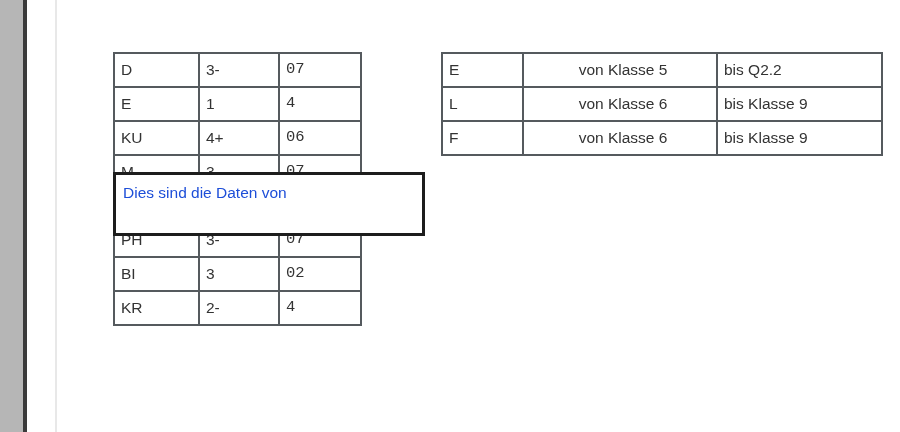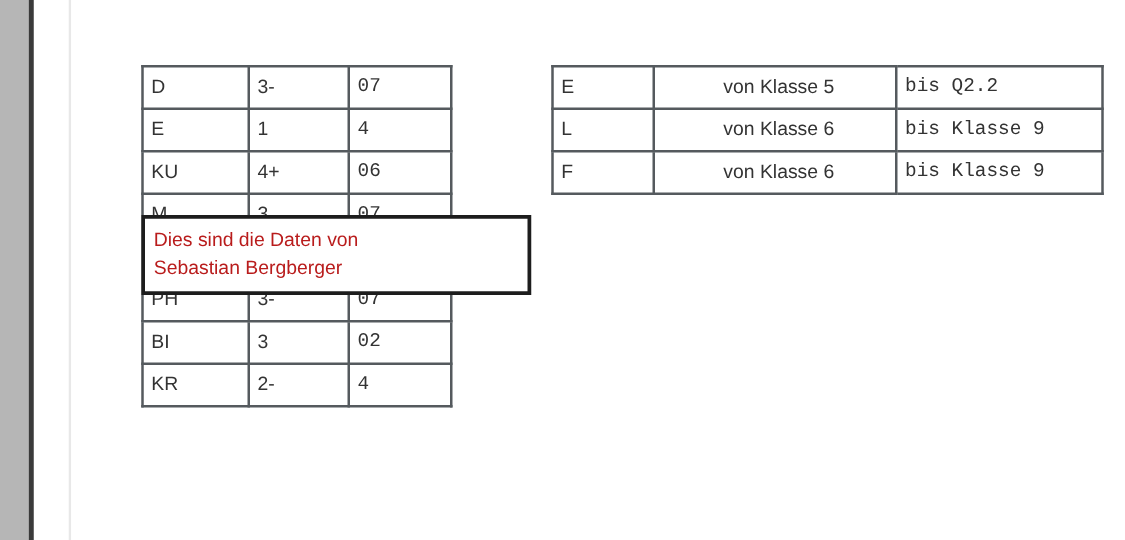--- a/index.html
+++ b/index.html
@@ -63,39 +63,39 @@
   
   #subjects-table { left: 113px; top: 52px; width: 223px; }
   #subjects-table .c-subject { width: 77px; }
   #subjects-table .c-grade   { width: 72px; }
   #subjects-table .c-points  { width: 74px; font-family: Liberation Mono, monospace; }
 
   
   #languages-table { left: 441px; top: 52px; width: 416px; }
   #languages-table .c-lang { width: 73px; }
   #languages-table .c-from { width: 186px; text-align: center; }
-  #languages-table .c-to   { width: 157px; font-family: Liberation Mono, monospace; }
+  #languages-table .c-to   { width: 157px; }
 
   
   .tooltip-box {
     position: absolute;
     left: 113px;
     top: 172px;
     width: 312px;
     height: 64px;
     background: #ffffff;
     border: 3px solid #1d1d1d;
     box-sizing: border-box;
     padding: 7px 0 0 7px;
   }
   .tooltip-line {
     display: block;
     font-size: 15.5px;
     line-height: 22px;
-    color: #b91c1c;
+    color: #1d4ed8;
     white-space: nowrap;
   }
 </style>
 </head>
 <body>
 
 <div class="left-gutter"></div>
 <div class="left-rule"></div>
 <div class="page-edge"></div>
 <div class="page-canvas"></div>
@@ -160,14 +160,13 @@
       <tr>
         <td class="c-lang">F</td>
         <td class="c-from">von Klasse 6</td>
         <td class="c-to">bis Klasse 9</td>
       </tr>
     </tbody>
 </table>
 
 <div class="tooltip-box">
   <span class="tooltip-line">Dies sind die Daten von</span>
-  <span class="tooltip-line">Sebastian Bergberger</span>
 </div>
 
 </body></html>

